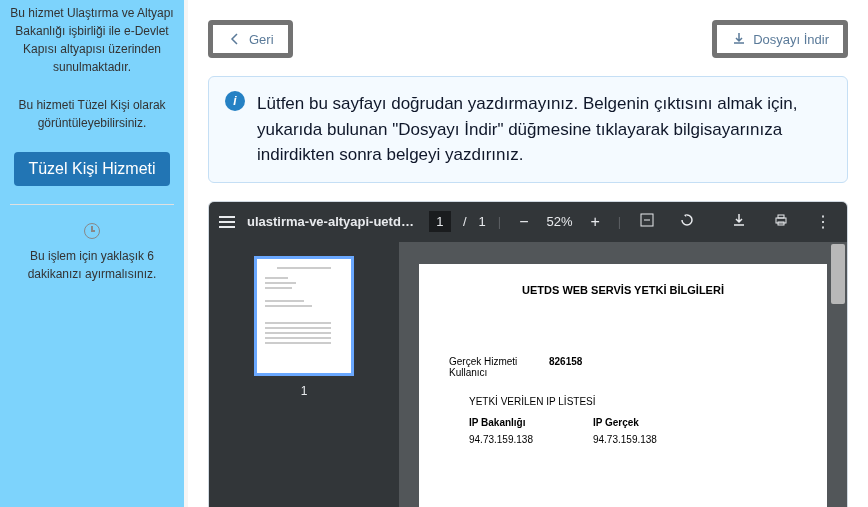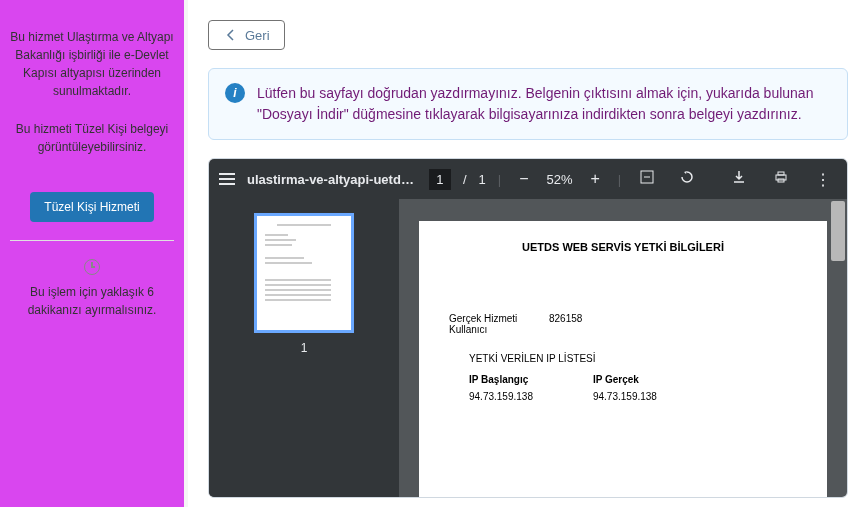--- a/index.html
+++ b/index.html
@@ -1,75 +1,81 @@
 <!DOCTYPE html>
 <html><head>
   <meta charset="utf-8">
   <style>
     * { box-sizing: border-box; margin: 0; padding: 0; }
     body { font-family: Arial, sans-serif; background: #f5f5f5; width: 868px; height: 507px; display: flex; overflow: hidden; }
-    .sidebar { width: 184px; background: #d946ef; padding: 28px 10px; text-align: center; font-size: 12px; color: #333; }
+    .sidebar { width: 184px; background: #7dd3fc; padding: 4px 10px; text-align: center; font-size: 12px; color: #333; }
     .sidebar-text { margin-bottom: 20px; line-height: 1.5; }
-    .sidebar-button { background: #2275b4; color: #fff; border: none; padding: 8px 14px; border-radius: 4px; font-size: 12px; cursor: pointer; margin-top: 16px; }
+    .sidebar-button { background: #2275b4; color: #fff; border: none; padding: 8px 14px; border-radius: 4px; font-size: 16px; cursor: pointer; }
     .sidebar-divider { border: none; border-top: 1px solid #e0e0e0; margin: 18px 0; }
     .clock-icon { width: 16px; height: 16px; border: 1.5px solid #888; border-radius: 50%; margin: 0 auto 8px; position: relative; }
     .clock-icon::before { content: ''; position: absolute; width: 4px; height: 1.5px; background: #888; top: 6px; left: 6px; }
     .clock-icon::after { content: ''; position: absolute; width: 1.5px; height: 5px; background: #888; top: 2px; left: 6px; }
     .main { flex: 1; padding: 20px; background: #fff; margin-left: 4px; }
     .top-bar { display: flex; justify-content: space-between; margin-bottom: 18px; }
-    .btn { background: #fff; border: 1px solid #737373; border-radius: 4px; padding: 6px 14px; font-size: 13px; color: #5a7a99; cursor: pointer; display: flex; align-items: center; gap: 6px; }
+    .btn { background: #fff; border: 5px solid #737373; border-radius: 4px; padding: 6px 14px; font-size: 13px; color: #5a7a99; cursor: pointer; display: flex; align-items: center; gap: 6px; }
     .info-banner { border: 1px solid #c5dff5; background: #f4faff; border-radius: 6px; padding: 14px 16px; display: flex; gap: 12px; margin-bottom: 18px; }
     .info-icon-circle { width: 20px; height: 20px; border-radius: 50%; background: #2581c4; color: #fff; display: flex; align-items: center; justify-content: center; font-size: 12px; font-weight: bold; font-style: italic; flex-shrink: 0; }
-    .info-text { font-size: 14px; color: #701a75; line-height: 1.5; }
+    .info-text { font-size: 17px; color: #0f172a; line-height: 1.5; }
     .pdf-viewer { border: 1px solid #d0d8e0; border-radius: 6px; overflow: hidden; height: 340px; display: flex; flex-direction: column; }
     .pdf-toolbar { background: #323639; color: #e8eaed; height: 40px; display: flex; align-items: center; padding: 0 10px; font-size: 13px; }
     .pdf-toolbar-left { display: flex; align-items: center; gap: 12px; }
     .hamburger { width: 16px; display: flex; flex-direction: column; gap: 3px; cursor: pointer; }
     .hamburger span { height: 2px; background: #e8eaed; }
     .pdf-filename { font-weight: bold; max-width: 170px; overflow: hidden; text-overflow: ellipsis; white-space: nowrap; }
     .pdf-toolbar-center { display: flex; align-items: center; gap: 12px; margin: 0 auto; }
     .page-input { background: #1a1c1e; border: none; color: #e8eaed; width: 22px; text-align: center; padding: 3px; font-size: 13px; }
     .tb-btn { cursor: pointer; padding: 4px 6px; font-size: 16px; user-select: none; }
     .pdf-toolbar-right { display: flex; align-items: center; gap: 14px; margin-left: auto; }
     .pdf-body { flex: 1; display: flex; background: #525659; overflow: hidden; }
     .pdf-thumbs { width: 190px; background: #323639; padding: 14px; display: flex; flex-direction: column; align-items: center; }
     .thumb { width: 100px; height: 120px; background: #fff; border: 3px solid #6aa8ff; position: relative; padding: 8px; }
     .thumb-line { height: 2px; background: #ccc; margin-bottom: 3px; }
     .thumb-num { color: #e8eaed; font-size: 12px; margin-top: 8px; }
     .pdf-page-area { flex: 1; padding: 22px 20px; overflow: auto; position: relative; }
     .pdf-page { background: #fff; min-height: 280px; padding: 20px 30px; font-size: 10px; color: #000; }
     .doc-title { text-align: center; font-weight: bold; font-size: 11px; margin-bottom: 40px; }
     .doc-row { display: flex; margin-bottom: 4px; }
     .doc-label { width: 100px; }
-    .doc-value { font-weight: normal; text-align: center; }
+    .doc-value { font-weight: bold; text-align: center; }
     .doc-section { font-weight: normal; margin: 18px 0 10px 20px; font-size: 10px; }
     .doc-cols { display: flex; gap: 60px; margin-left: 20px; }
     .doc-col-h { font-weight: bold; margin-bottom: 6px; }
     .scrollbar { position: absolute; right: 2px; top: 2px; width: 14px; height: 60px; background: #b8b8b8; border-radius: 2px; }
     svg { width: 16px; height: 16px; }
   </style>
 </head>
 <body>
 
 <div class="sidebar">
   <div class="sidebar-text">Bu hizmet Ulaştırma ve Altyapı Bakanlığı işbirliği ile e-Devlet Kapısı altyapısı üzerinden sunulmaktadır.</div>
-  <div class="sidebar-text">Bu hizmeti Tüzel Kişi belgeyi görüntüleyebilirsiniz.</div>
+  <div class="sidebar-text">Bu hizmeti Tüzel Kişi olarak görüntüleyebilirsiniz.</div>
   <button class="sidebar-button">Tüzel Kişi Hizmeti</button>
   <hr class="sidebar-divider">
   <div class="clock-icon"></div>
   <div class="sidebar-text">Bu işlem için yaklaşık 6 dakikanızı ayırmalısınız.</div>
 </div>
 
 <div class="main">
   <div class="top-bar">
     <button class="btn">
       <svg viewBox="0 0 16 16">
           <path d="M10 3L5 8l5 5" stroke="#5a7a99" stroke-width="1.5" fill="none"></path>
         </svg>
       <span>Geri</span>
+    </button>
+    <button class="btn">
+      <svg viewBox="0 0 16 16">
+          <path d="M8 2v8m-3-3l3 3 3-3M3 12h10" stroke="#5a7a99" stroke-width="1.5" fill="none"></path>
+        </svg>
+      <span>Dosyayı İndir</span>
     </button>
   </div>
 
   <div class="info-banner">
     <div class="info-icon-circle">i</div>
     <div class="info-text">Lütfen bu sayfayı doğrudan yazdırmayınız. Belgenin çıktısını almak için, yukarıda bulunan "Dosyayı İndir" düğmesine tıklayarak bilgisayarınıza indirdikten sonra belgeyi yazdırınız.</div>
   </div>
 
   <div class="pdf-viewer">
     <div class="pdf-toolbar">
@@ -135,21 +141,21 @@
         <div class="pdf-page">
           <div class="doc-title">UETDS WEB SERVİS YETKİ BİLGİLERİ</div>
           <div style="height:20px"></div>
           <div class="doc-row">
             <span class="doc-label">Gerçek Hizmeti Kullanıcı</span>
             <span class="doc-value">826158</span>
           </div>
           <div class="doc-section">YETKİ VERİLEN IP LİSTESİ</div>
           <div class="doc-cols">
             <div>
-              <div class="doc-col-h">IP Başlangıç</div>
+              <div class="doc-col-h">IP Bakanlığı</div>
               <div>94.73.159.138</div>
             </div>
             <div>
               <div class="doc-col-h">IP Gerçek</div>
               <div>94.73.159.138</div>
             </div>
           </div>
         </div>
       </div>
     </div>

